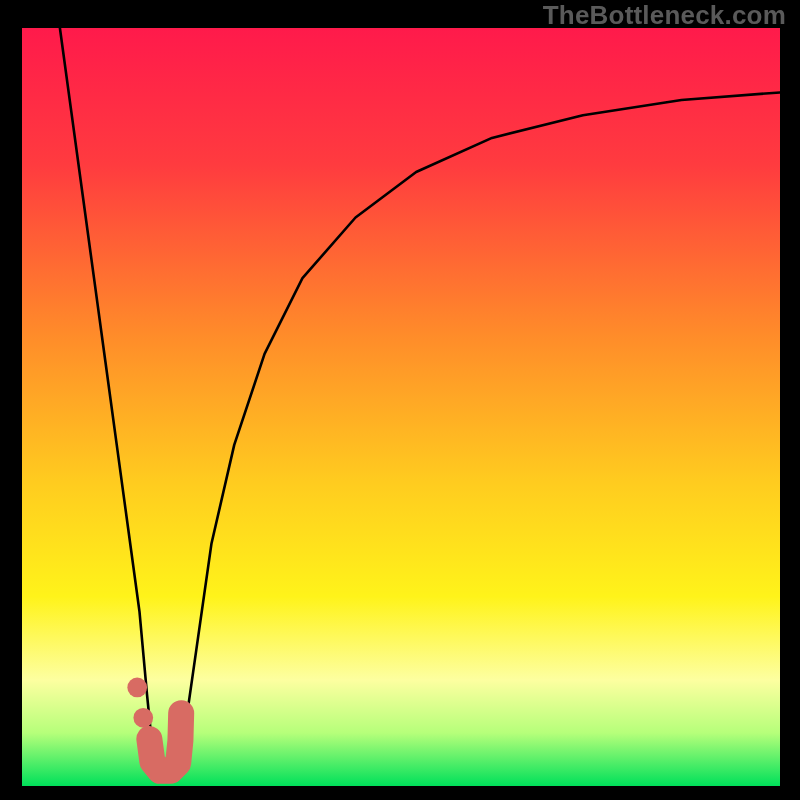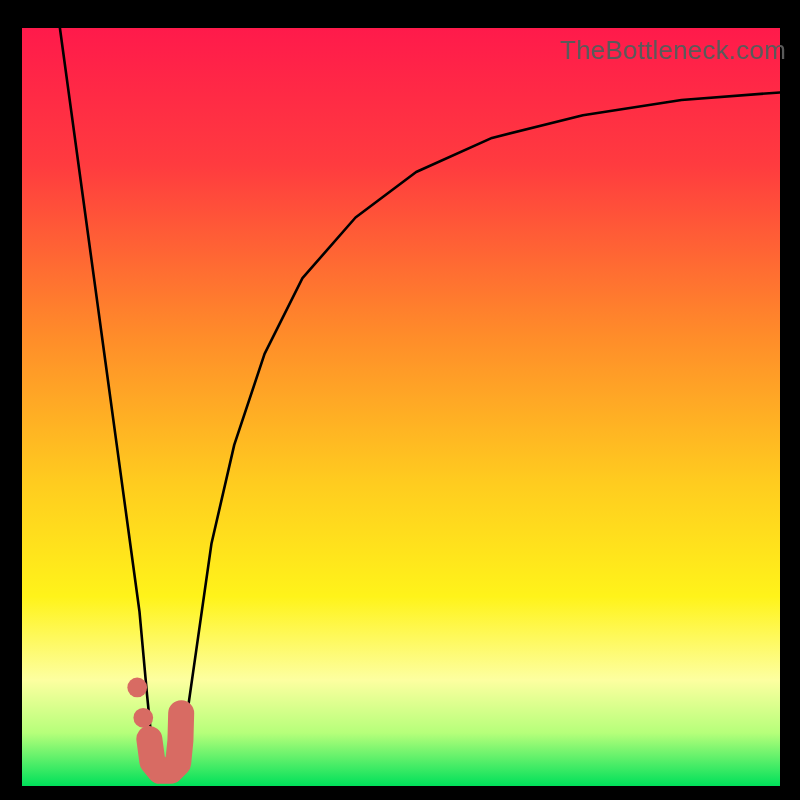--- a/index.html
+++ b/index.html
@@ -16,25 +16,24 @@
     width: 800px;
     height: 800px;
     background: #000;
   }
   .watermark {
     position: absolute;
     top: 0px;
     right: 14px;
     color: #5a5a5a;
     font-size: 26px;
-    font-weight: 400;
+    font-weight: 700;
     letter-spacing: 0.2px;
     z-index: 10;
     user-select: none;
-    margin-top: 35px;
   }
   svg.plot {
     position: absolute;
     left: 22px;
     top: 28px;
     width: 758px;
     height: 758px;
     display: block;
   }
 </style>

